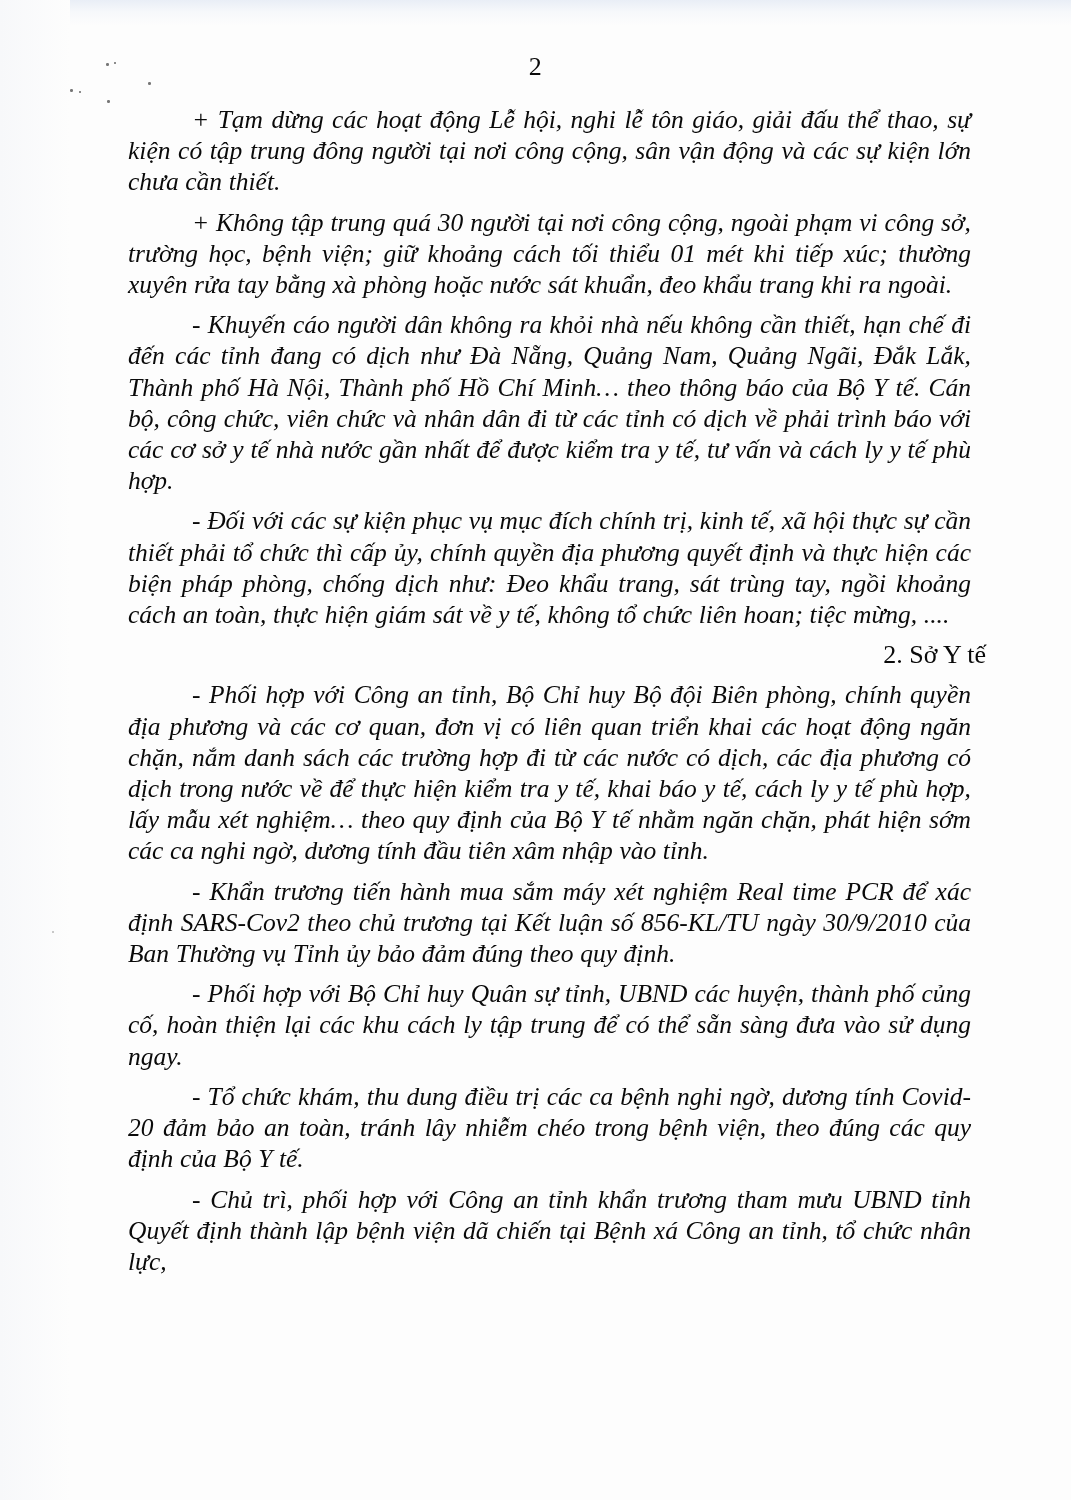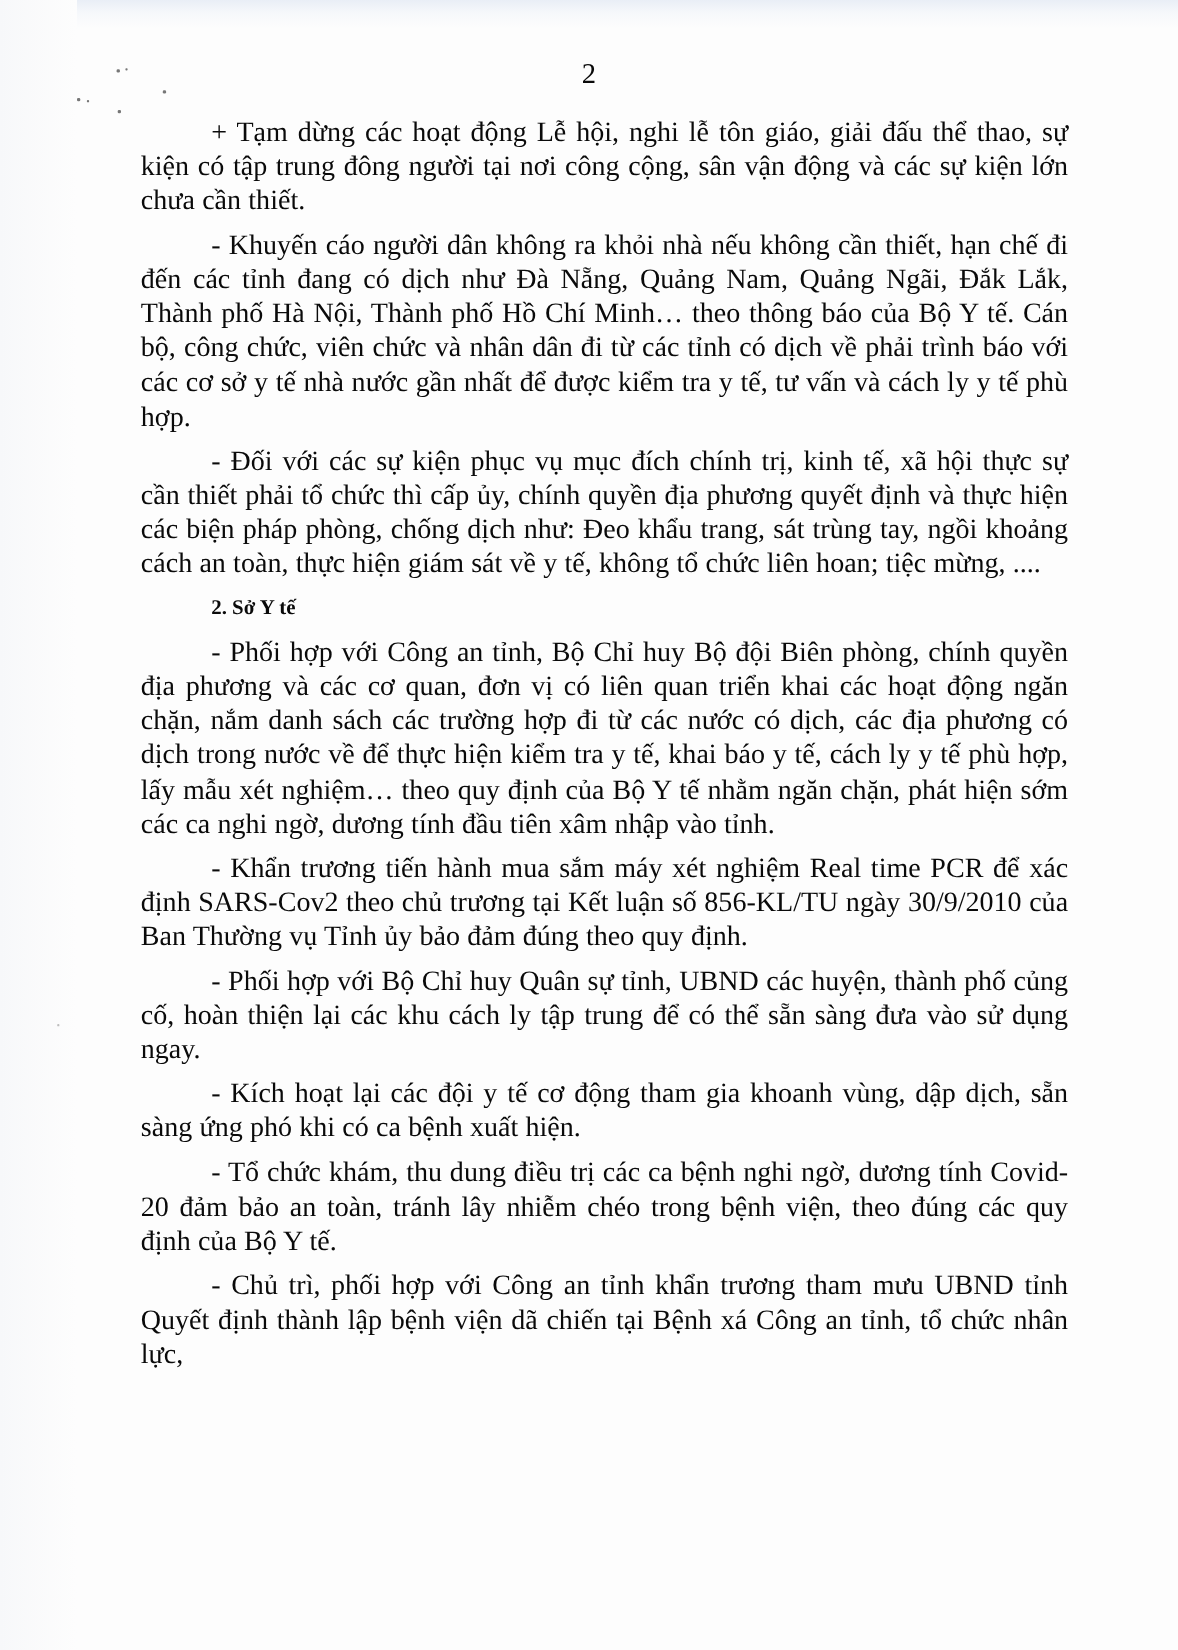--- a/index.html
+++ b/index.html
@@ -70,33 +70,33 @@
 
   p.para {
     margin: 0 15px 9px 0;
     font-size: 25.5px;
     line-height: 31.2px;
     text-align: justify;
     text-indent: 64px;
     word-spacing: 0.2px;
     -webkit-hyphens: none;
     hyphens: none;
+    font-style: italic;
   }
 
   p.para.last {
     margin-bottom: 0;
   }
 
   p.heading {
     margin: 0 0 9px 0;
-    font-size: 19px;
+    font-size: 26px;
     line-height: 31.2px;
-    text-align: left;
+    text-align: right;
     text-indent: 64px;
-    font-weight: bold;
   }
 
   
   .body-text, .page-number {
     text-rendering: optimizeLegibility;
     filter: contrast(1.06);
   }
 </style>
 </head>
 <body>
@@ -114,26 +114,26 @@
     <span class="speck" style="left:148px;top:82px;width:3px;height:3px;"></span>
     <span class="speck" style="left:107px;top:100px;width:3px;height:3px;"></span>
     <span class="speck" style="left:52px;top:931px;width:2px;height:2px;opacity:0.35;"></span>
   </div>
 
   <div class="page-number">2</div>
 
   <div class="body-text">
 
     <p class="para">+ Tạm dừng các hoạt động Lễ hội, nghi lễ tôn giáo, giải đấu thể thao, sự kiện có tập trung đông người tại nơi công cộng, sân vận động và các sự kiện lớn chưa cần thiết.</p>
+    <p class="para">+ Không tập trung quá 30 người tại nơi công cộng, ngoài phạm vi công sở, trường học, bệnh viện; giữ khoảng cách tối thiểu 01 mét khi tiếp xúc; thường xuyên rửa tay bằng xà phòng hoặc nước sát khuẩn, đeo khẩu trang khi ra ngoài.</p>
     <p class="para">- Khuyến cáo người dân không ra khỏi nhà nếu không cần thiết, hạn chế đi đến các tỉnh đang có dịch như Đà Nẵng, Quảng Nam, Quảng Ngãi, Đắk Lắk, Thành phố Hà Nội, Thành phố Hồ Chí Minh… theo thông báo của Bộ Y tế. Cán bộ, công chức, viên chức và nhân dân đi từ các tỉnh có dịch về phải trình báo với các cơ sở y tế nhà nước gần nhất để được kiểm tra y tế, tư vấn và cách ly y tế phù hợp.</p>
     <p class="para">- Đối với các sự kiện phục vụ mục đích chính trị, kinh tế, xã hội thực sự cần thiết phải tổ chức thì cấp ủy, chính quyền địa phương quyết định và thực hiện các biện pháp phòng, chống dịch như: Đeo khẩu trang, sát trùng tay, ngồi khoảng cách an toàn, thực hiện giám sát về y tế, không tổ chức liên hoan; tiệc mừng, ....</p>
 
     <p class="heading">2. Sở Y tế</p>
 
     <p class="para">- Phối hợp với Công an tỉnh, Bộ Chỉ huy Bộ đội Biên phòng, chính quyền địa phương và các cơ quan, đơn vị có liên quan triển khai các hoạt động ngăn chặn, nắm danh sách các trường hợp đi từ các nước có dịch, các địa phương có dịch trong nước về để thực hiện kiểm tra y tế, khai báo y tế, cách ly y tế phù hợp, lấy mẫu xét nghiệm… theo quy định của Bộ Y tế nhằm ngăn chặn, phát hiện sớm các ca nghi ngờ, dương tính đầu tiên xâm nhập vào tỉnh.</p>
     <p class="para">- Khẩn trương tiến hành mua sắm máy xét nghiệm Real time PCR để xác định SARS-Cov2 theo chủ trương tại Kết luận số 856-KL/TU ngày 30/9/2010 của Ban Thường vụ Tỉnh ủy bảo đảm đúng theo quy định.</p>
     <p class="para">- Phối hợp với Bộ Chỉ huy Quân sự tỉnh, UBND các huyện, thành phố củng cố, hoàn thiện lại các khu cách ly tập trung để có thể sẵn sàng đưa vào sử dụng ngay.</p>
-    <p class="para">- Kích hoạt lại các đội y tế cơ động tham gia khoanh vùng, dập dịch, sẵn sàng ứng phó khi có ca bệnh xuất hiện.</p>
     <p class="para">- Tổ chức khám, thu dung điều trị các ca bệnh nghi ngờ, dương tính Covid-20 đảm bảo an toàn, tránh lây nhiễm chéo trong bệnh viện, theo đúng các quy định của Bộ Y tế.</p>
     <p class="para last">- Chủ trì, phối hợp với Công an tỉnh khẩn trương tham mưu UBND tỉnh Quyết định thành lập bệnh viện dã chiến tại Bệnh xá Công an tỉnh, tổ chức nhân lực,</p>
 
   </div>
 </div>
 
 </body></html>

